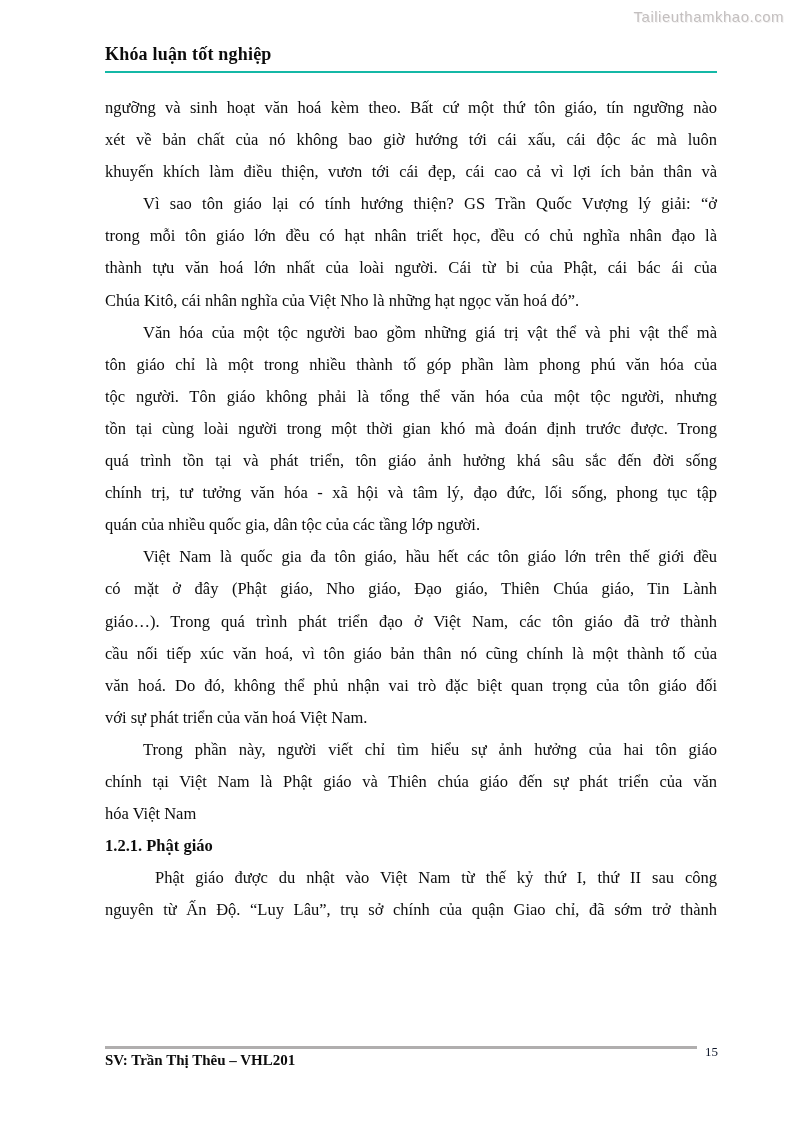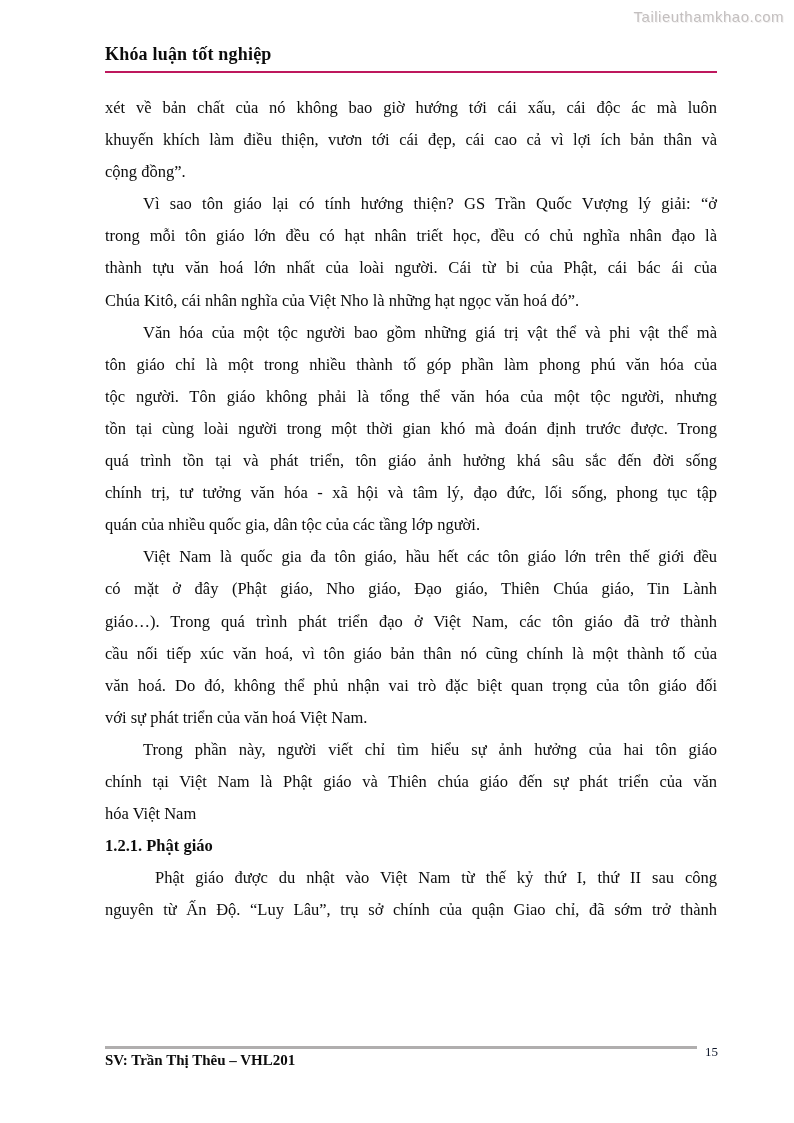--- a/index.html
+++ b/index.html
@@ -21,21 +21,21 @@
     font-size: 15px;
     color: #c3bfbf;
     text-shadow: 1px 1px 0 #f2f0f0;
     letter-spacing: 0.5px;
   }
   .header {
     position: absolute;
     left: 105px;
     width: 612px;
     top: 44px;
-    border-bottom: 2px solid #be185d;
+    border-bottom: 2px solid #14b8a6;
     padding-bottom: 6px;
   }
   .header-title {
     font-size: 18px;
     font-weight: bold;
     letter-spacing: 0.2px;
   }
   .body-text {
     position: absolute;
     left: 105px;
@@ -85,23 +85,23 @@
 
 <div class="page">
 
   <div class="watermark">Tailieuthamkhao.com</div>
 
   <div class="header">
     <div class="header-title">Khóa luận tốt nghiệp</div>
   </div>
 
   <div class="body-text">
+      <div class="line">ngưỡng và sinh hoạt văn hoá kèm theo. Bất cứ một thứ tôn giáo, tín ngưỡng nào</div>
       <div class="line">xét về bản chất của nó không bao giờ hướng tới cái xấu, cái độc ác mà luôn</div>
       <div class="line">khuyến khích làm điều thiện, vươn tới cái đẹp, cái cao cả vì lợi ích bản thân và</div>
-      <div class="line last">cộng đồng”.</div>
       <div class="line indent">Vì sao tôn giáo lại có tính hướng thiện? GS Trần Quốc Vượng lý giải: “ở</div>
       <div class="line">trong mỗi tôn giáo lớn đều có hạt nhân triết học, đều có chủ nghĩa nhân đạo là</div>
       <div class="line">thành tựu văn hoá lớn nhất của loài người. Cái từ bi của Phật, cái bác ái của</div>
       <div class="line last">Chúa Kitô, cái nhân nghĩa của Việt Nho là những hạt ngọc văn hoá đó”.</div>
       <div class="line indent">Văn hóa của một tộc người bao gồm những giá trị vật thể và phi vật thể mà</div>
       <div class="line">tôn giáo chỉ là một trong nhiều thành tố góp phần làm phong phú văn hóa của</div>
       <div class="line">tộc người. Tôn giáo không phải là tổng thể văn hóa của một tộc người, nhưng</div>
       <div class="line">tồn tại cùng loài người trong một thời gian khó mà đoán định trước được. Trong</div>
       <div class="line">quá trình tồn tại và phát triển, tôn giáo ảnh hưởng khá sâu sắc đến đời sống</div>
       <div class="line">chính trị, tư tưởng văn hóa - xã hội và tâm lý, đạo đức, lối sống, phong tục tập</div>

